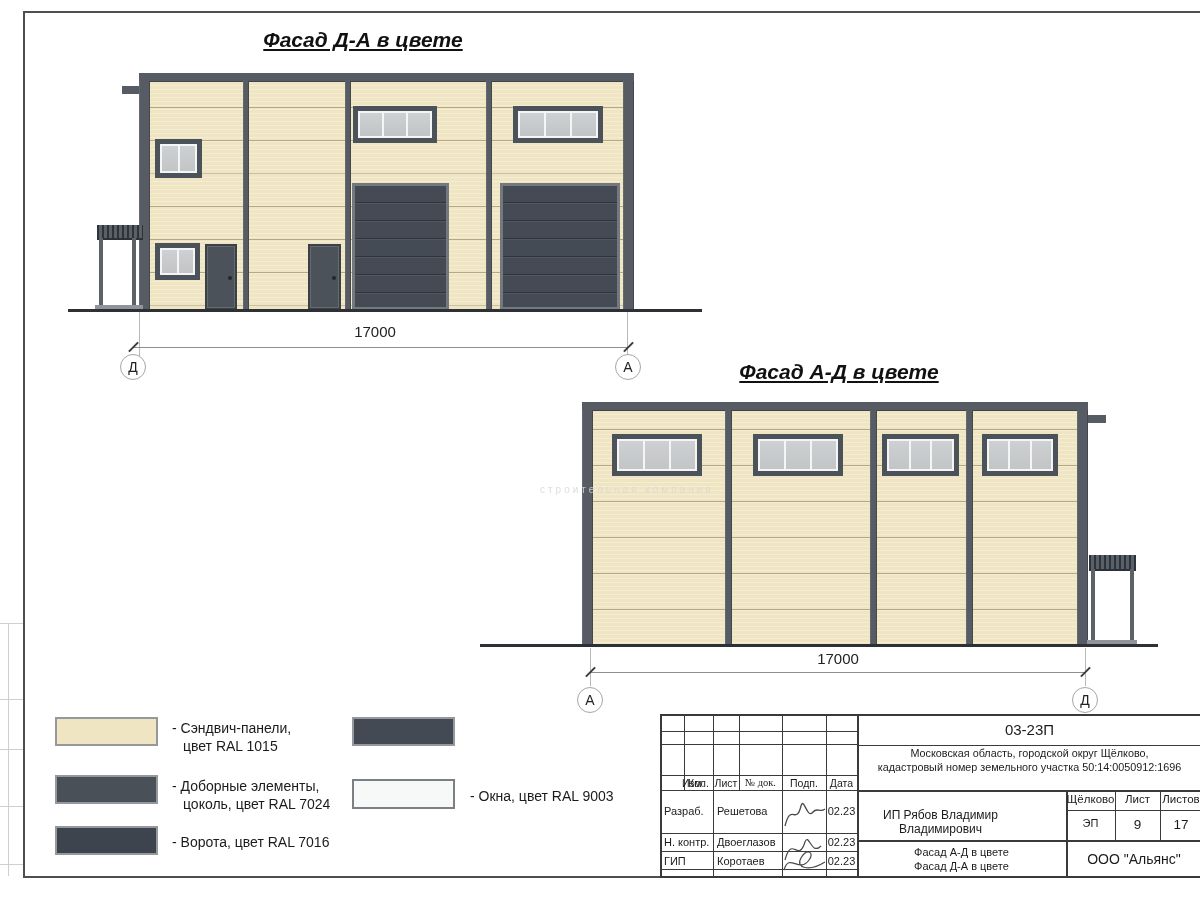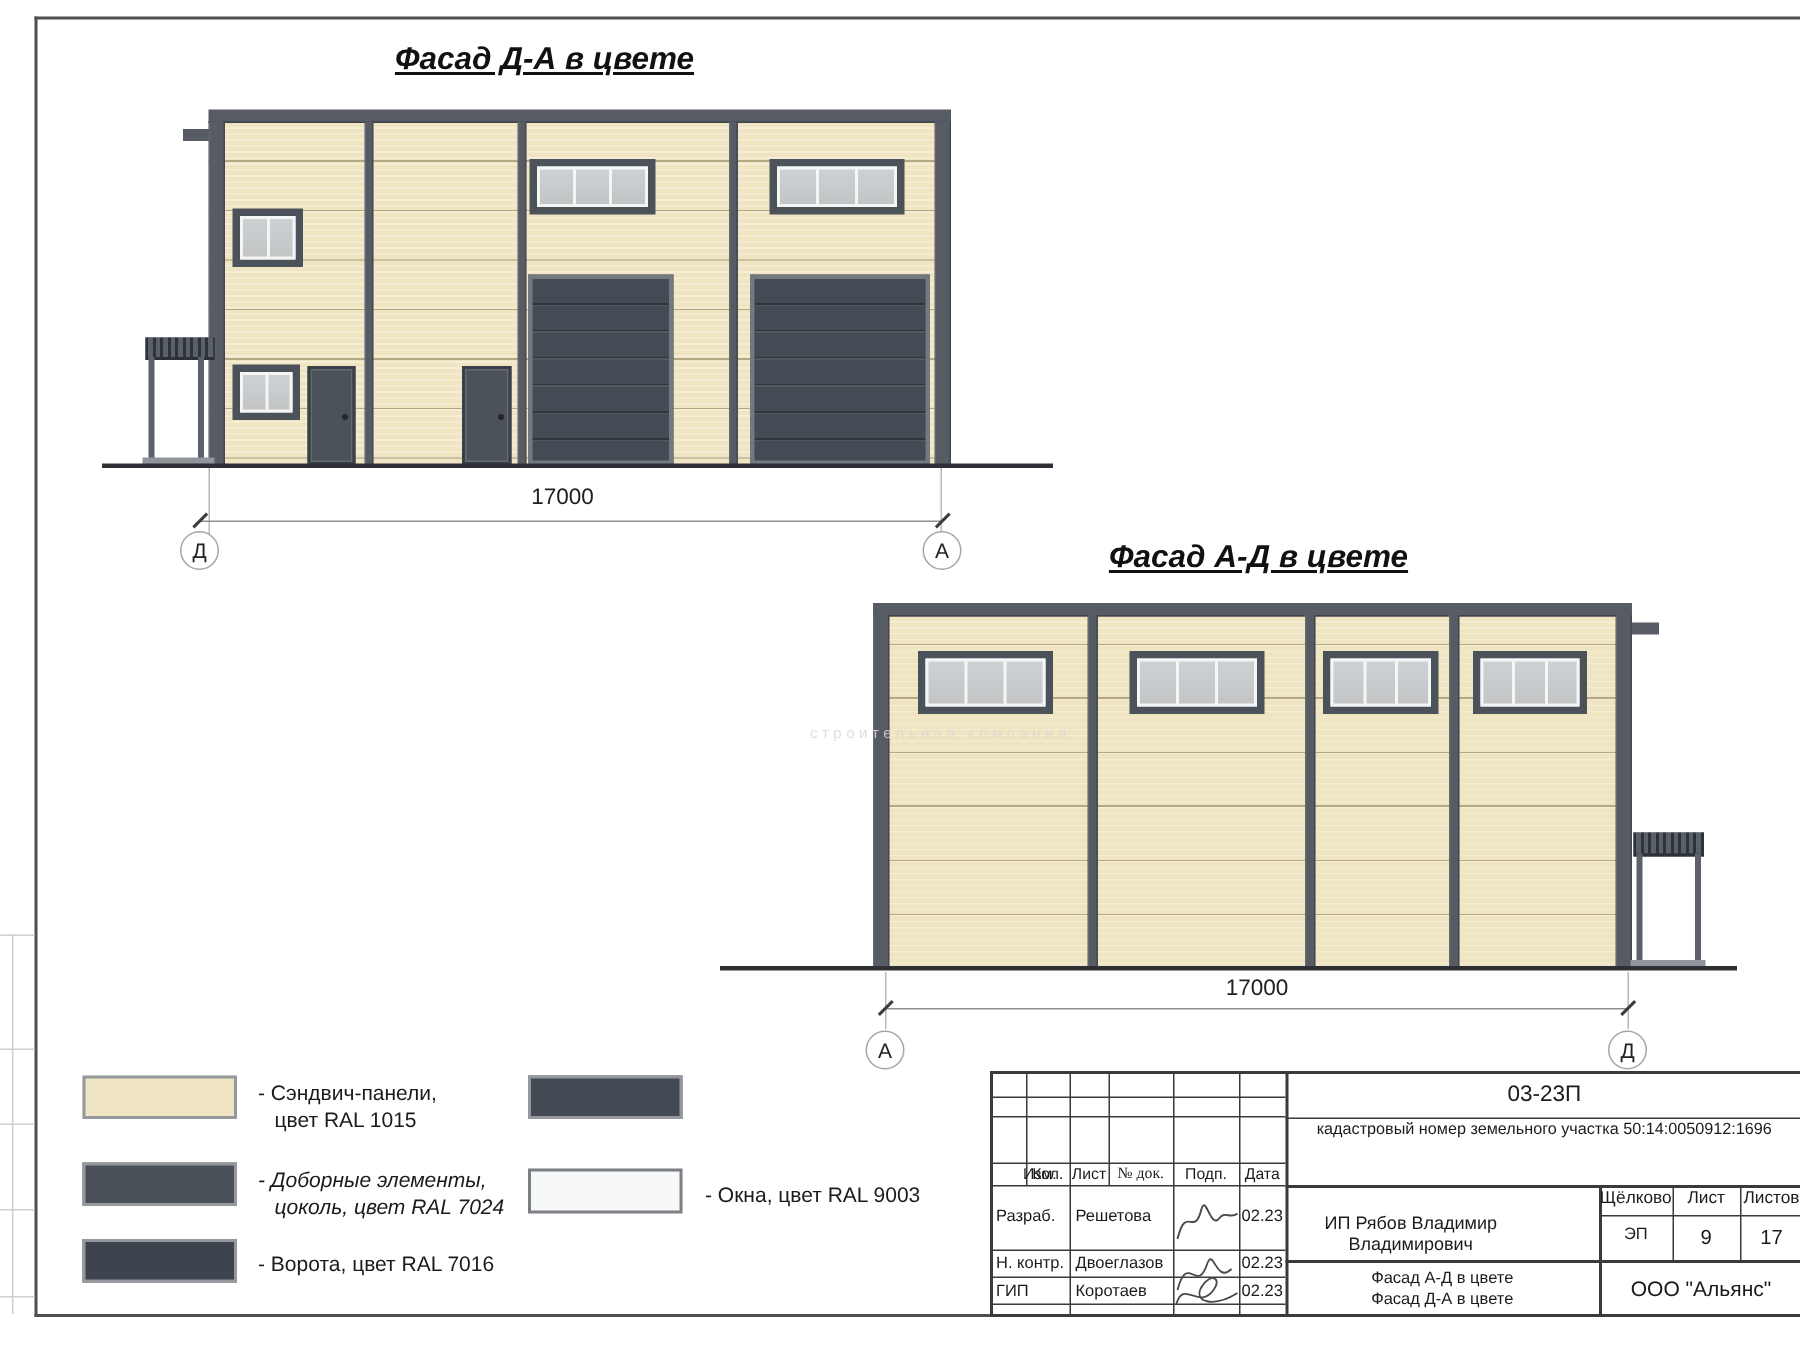--- a/index.html
+++ b/index.html
@@ -194,21 +194,21 @@
   <div class="abs dimtxt" style="left:763px;top:650px;width:150px;">17000</div>
   <div class="abs axis" style="left:577px;top:687px;">А</div>
   <div class="abs axis" style="left:1072px;top:687px;">Д</div>
 
   <div class="abs sw" style="left: 55px; top: 717px; width: 103px; height: 29px; background: rgb(240, 229, 194);"></div>
   <div class="abs ltxt" style="left:172px;top:719px;">
     <div>- Сэндвич-панели,</div>
     <div class="ind">цвет RAL 1015</div>
   </div>
   <div class="abs sw" style="left: 55px; top: 775px; width: 103px; height: 29px; background: rgb(74, 80, 88);"></div>
-  <div class="abs ltxt" style="left:172px;top:777px;font-style:italic;">
+  <div class="abs ltxt" style="left:172px;top:777px;">
     <div>- Доборные элементы,</div>
     <div class="ind">цоколь, цвет RAL 7024</div>
   </div>
   <div class="abs sw" style="left: 55px; top: 826px; width: 103px; height: 29px; background: rgb(61, 68, 77);"></div>
   <div class="abs ltxt" style="left:172px;top:833px;">
     <div>- Ворота, цвет RAL 7016</div>
   </div>
   <div class="abs sw" style="left: 352px; top: 717px; width: 103px; height: 29px; background: rgb(67, 74, 83);"></div>
   <div class="abs sw" style="left: 352px; top: 779px; width: 103px; height: 30px; border-color: rgb(124, 128, 133); background: rgb(247, 248, 248);"></div>
   <div class="abs ltxt" style="left:470px;top:787px;">
@@ -265,20 +265,21 @@
     <svg class="abs" style="left:121px;top:80px;" width="46" height="40" viewBox="0 0 46 40">
       <path d="M4,32 C10,8 15,32 20,12 C23,2 26,26 32,18 C36,13 39,19 44,15" fill="none" stroke="#4a4a4a" stroke-width="1.3"></path>
     </svg>
     <svg class="abs" style="left:119px;top:116px;" width="50" height="46" viewBox="0 0 50 46">
       <path d="M6,30 C13,4 19,34 26,12 C30,2 32,26 42,16" fill="none" stroke="#4a4a4a" stroke-width="1.2"></path>
       <path d="M5,40 C10,22 20,44 30,30 C36,22 28,18 22,28 C16,38 30,42 46,32" fill="none" stroke="#4a4a4a" stroke-width="1.2"></path>
     </svg>
 
     <div class="abs c" style="left:197px;top:7px;width:345px;font-size:15px;">03-23П</div>
     <div class="abs c" style="left:200px;top:33px;width:339px;font-size:10.8px;line-height:13.5px;">
+      <div>Московская область, городской округ Щёлково,</div>
       <div>кадастровый номер земельного участка 50:14:0050912:1696</div>
     </div>
     <div class="abs c" style="left:197px;top:94px;width:167px;font-size:12px;">ИП Рябов Владимир Владимирович</div>
     <div class="abs c" style="left:406px;top:79px;width:49px;font-size:11.5px;">Щёлково</div>
     <div class="abs c" style="left:455px;top:79px;width:45px;font-size:11.5px;">Лист</div>
     <div class="abs c" style="left:500px;top:79px;width:42px;font-size:11.5px;">Листов</div>
     <div class="abs c" style="left:406px;top:103px;width:49px;font-size:11px;">ЭП</div>
     <div class="abs c" style="left:455px;top:103px;width:45px;font-size:13.5px;">9</div>
     <div class="abs c" style="left:500px;top:103px;width:42px;font-size:13.5px;">17</div>
     <div class="abs c" style="left:197px;top:131px;width:209px;font-size:11px;line-height:14px;">

